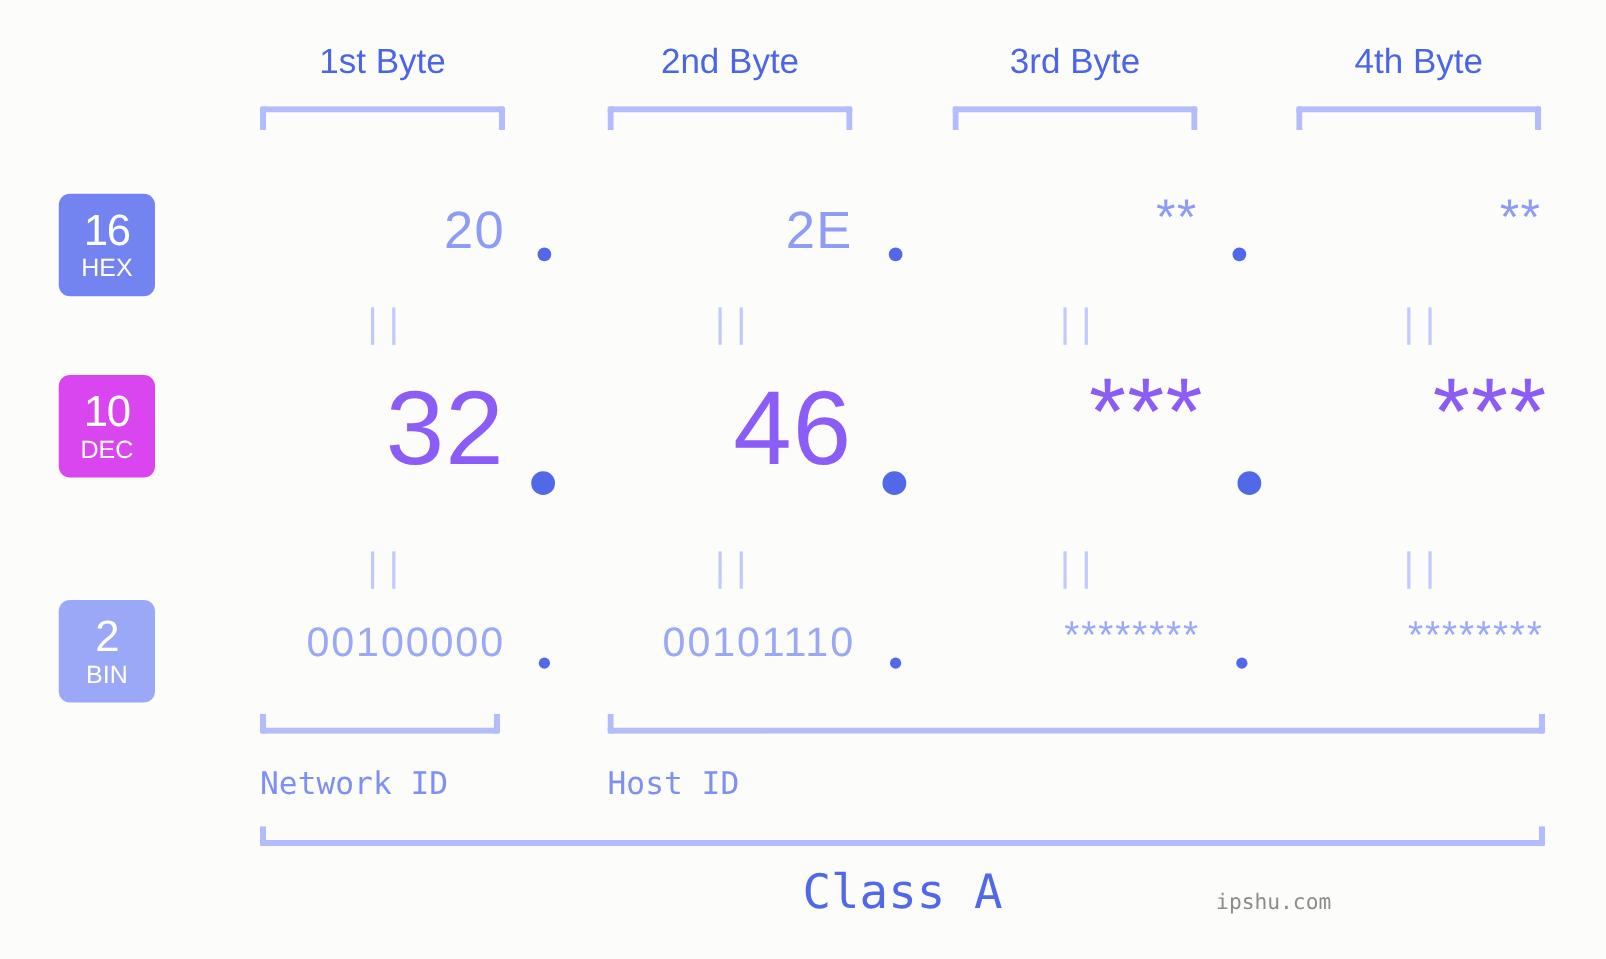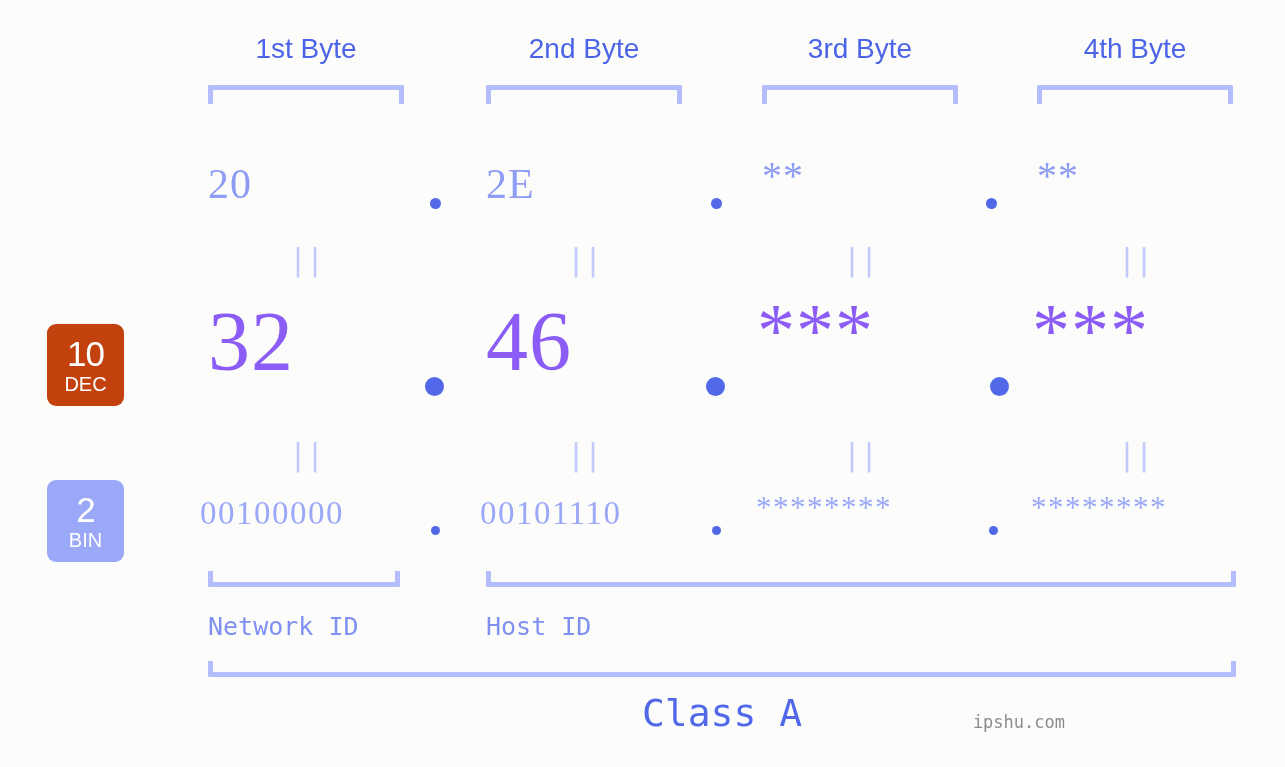--- a/index.html
+++ b/index.html
@@ -72,29 +72,29 @@
     font-weight: 400;
     letter-spacing: -1px;
   }
   .badge .nm {
     font-size: 20px;
     font-weight: 400;
     margin-top: 3px;
     letter-spacing: 0px;
   }
   .badge-hex { top: 155px; background: #7384f0; }
-  .badge-dec { top: 324px; background: #c2410c; }
+  .badge-dec { top: 300px; background: #d946ef; }
   .badge-bin { top: 480px; background: #9aa8f7; }
 
   
   .cell {
     position: absolute;
-    text-align: left;
-    white-space: nowrap;
-    font-family: Liberation Serif, serif;
+    text-align: right;
+    white-space: nowrap;
+    font-family: Liberation Sans, sans-serif;
   }
 
   .row-hex .cell {
     top: 160px;
     font-size: 42px;
     color: #8e9cf5;
     letter-spacing: 1px;
   }
   .row-hex .cell.stars {
     top: 152px;
@@ -190,20 +190,24 @@
     <div class="byte-label" style="left:486px; width:196px;">2nd Byte</div>
     <div class="byte-label" style="left:762px; width:196px;">3rd Byte</div>
     <div class="byte-label" style="left:1037px; width:196px;">4th Byte</div>
 
     <div class="bracket-down" style="left:208px; width:196px;"></div>
     <div class="bracket-down" style="left:486px; width:196px;"></div>
     <div class="bracket-down" style="left:762px; width:196px;"></div>
     <div class="bracket-down" style="left:1037px; width:196px;"></div>
   </div>
 
+  <div class="badge badge-hex">
+    <span class="num">16</span>
+    <span class="nm">HEX</span>
+  </div>
   <div class="badge badge-dec">
     <span class="num">10</span>
     <span class="nm">DEC</span>
   </div>
   <div class="badge badge-bin">
     <span class="num">2</span>
     <span class="nm">BIN</span>
   </div>
 
   <div class="row-hex">

